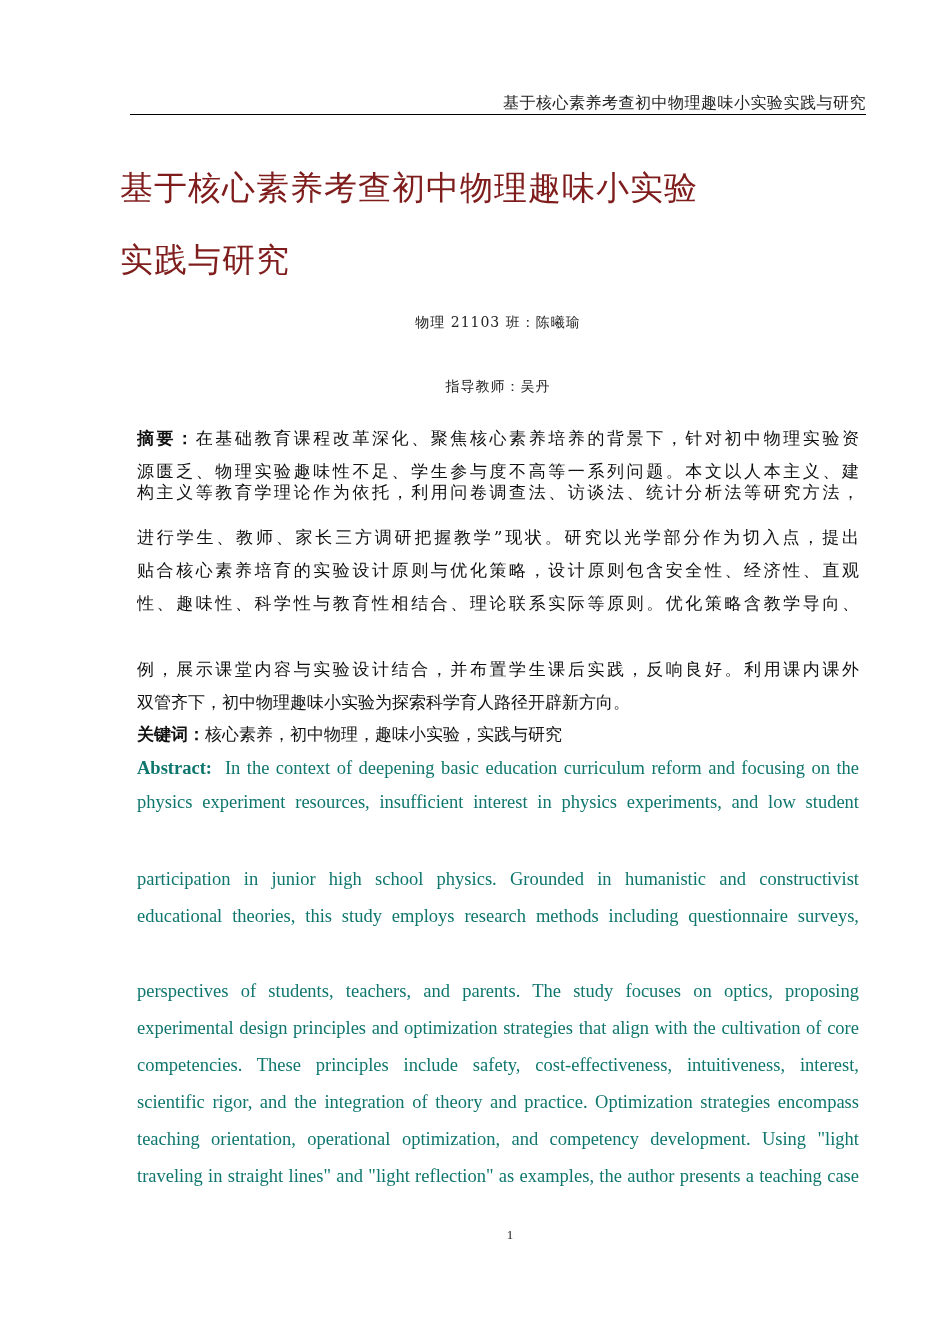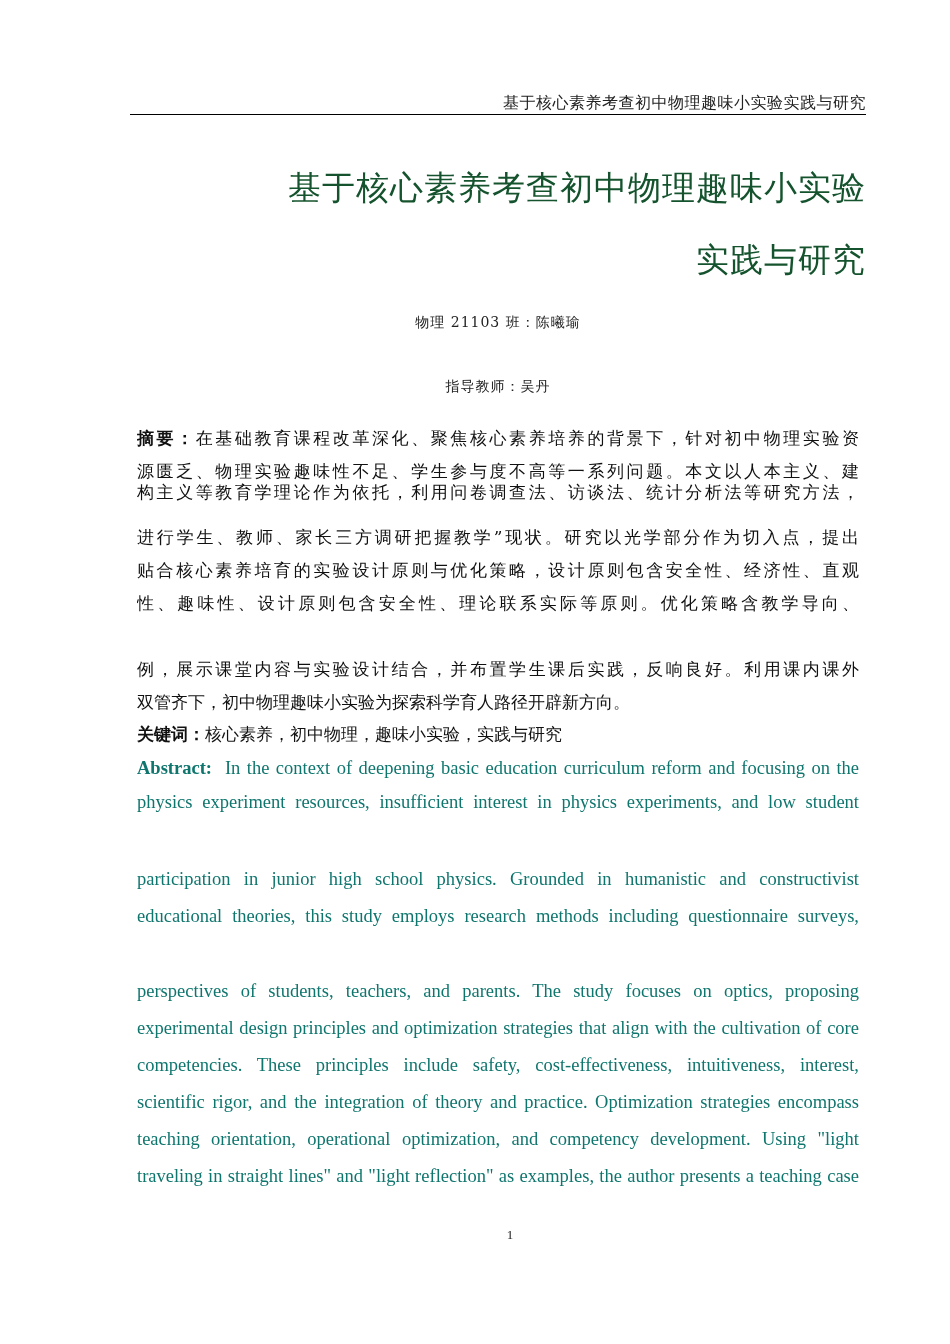--- a/index.html
+++ b/index.html
@@ -5,22 +5,22 @@
   html, body { margin: 0; padding: 0; background: #ffffff; }
   body { width: 950px; height: 1344px; position: relative; overflow: hidden; color: #000; }
   .page { position: absolute; left: 0; top: 0; width: 950px; height: 1344px; background: #fff; }
   .header-text {
     position: absolute; left: 130px; width: 736px; top: 93px;
     text-align: right; font-family: "DejaVu Serif", serif; font-size: 16px; color: #222;
     letter-spacing: 0.5px;
   }
   .header-rule { position: absolute; left: 130px; width: 736px; top: 114px; height: 0; border-top: 1.5px solid #000; }
   .title-line {
-    position: absolute; left: 130px; width: 736px; text-align: right;
-    font-family: "DejaVu Sans", sans-serif; font-size: 33px; color: #14532d; letter-spacing: 1px;
+    position: absolute; left: 120px; width: 736px; text-align: left;
+    font-family: "DejaVu Sans", sans-serif; font-size: 33px; color: #7f1d1d; letter-spacing: 1px;
   }
   .title1 { top: 166px; }
   .title2 { top: 238px; }
   .author {
     position: absolute; left: 130px; width: 736px; text-align: center;
     font-family: "DejaVu Serif", serif; font-size: 14px; color: #222; letter-spacing: 1px;
   }
   .author1 { top: 314px; }
   .author2 { top: 378px; }
   .cn-line {
@@ -54,21 +54,21 @@
   <div class="title-line title2">实践与研究</div>
 
   <div class="author author1">物理 21103 班：陈曦瑜</div>
   <div class="author author2">指导教师：吴丹</div>
 
   <div class="cn-line" style="top:422px;"><span class="bold-label">摘要：</span><span>在基础教育课程改革深化、聚焦核心素养培养的背景下，针对初中物理实验资</span></div>
   <div class="cn-line" style="top:455px;">源匮乏、物理实验趣味性不足、学生参与度不高等一系列问题。本文以人本主义、建</div>
   <div class="cn-line" style="top:476px;">构主义等教育学理论作为依托，利用问卷调查法、访谈法、统计分析法等研究方法，</div>
   <div class="cn-line" style="top:521px;">进行学生、教师、家长三方调研把握教学”现状。研究以光学部分作为切入点，提出</div>
   <div class="cn-line" style="top:554px;">贴合核心素养培育的实验设计原则与优化策略，设计原则包含安全性、经济性、直观</div>
-  <div class="cn-line" style="top:587px;">性、趣味性、设计原则包含安全性、理论联系实际等原则。优化策略含教学导向、</div>
+  <div class="cn-line" style="top:587px;">性、趣味性、科学性与教育性相结合、理论联系实际等原则。优化策略含教学导向、</div>
   <div class="cn-line" style="top:653px;">例，展示课堂内容与实验设计结合，并布置学生课后实践，反响良好。利用课内课外</div>
   <div class="cn-line last" style="top:686px;">双管齐下，初中物理趣味小实验为探索科学育人路径开辟新方向。</div>
 
   <div class="cn-line last" style="top:718px;"><span class="bold-label">关键词：</span><span>核心素养，初中物理，趣味小实验，实践与研究</span></div>
 
   <div class="en-line" style="top:750px;"><span class="bold-label">Abstract:</span>&nbsp; <span>In the context of deepening basic education curriculum reform and focusing on the</span></div>
   <div class="en-line" style="top:784px;">physics experiment resources, insufficient interest in physics experiments, and low student</div>
   <div class="en-line" style="top:861px;">participation in junior high school physics. Grounded in humanistic and constructivist</div>
   <div class="en-line" style="top:898px;">educational theories, this study employs research methods including questionnaire surveys,</div>
   <div class="en-line" style="top:973px;">perspectives of students, teachers, and parents. The study focuses on optics, proposing</div>

